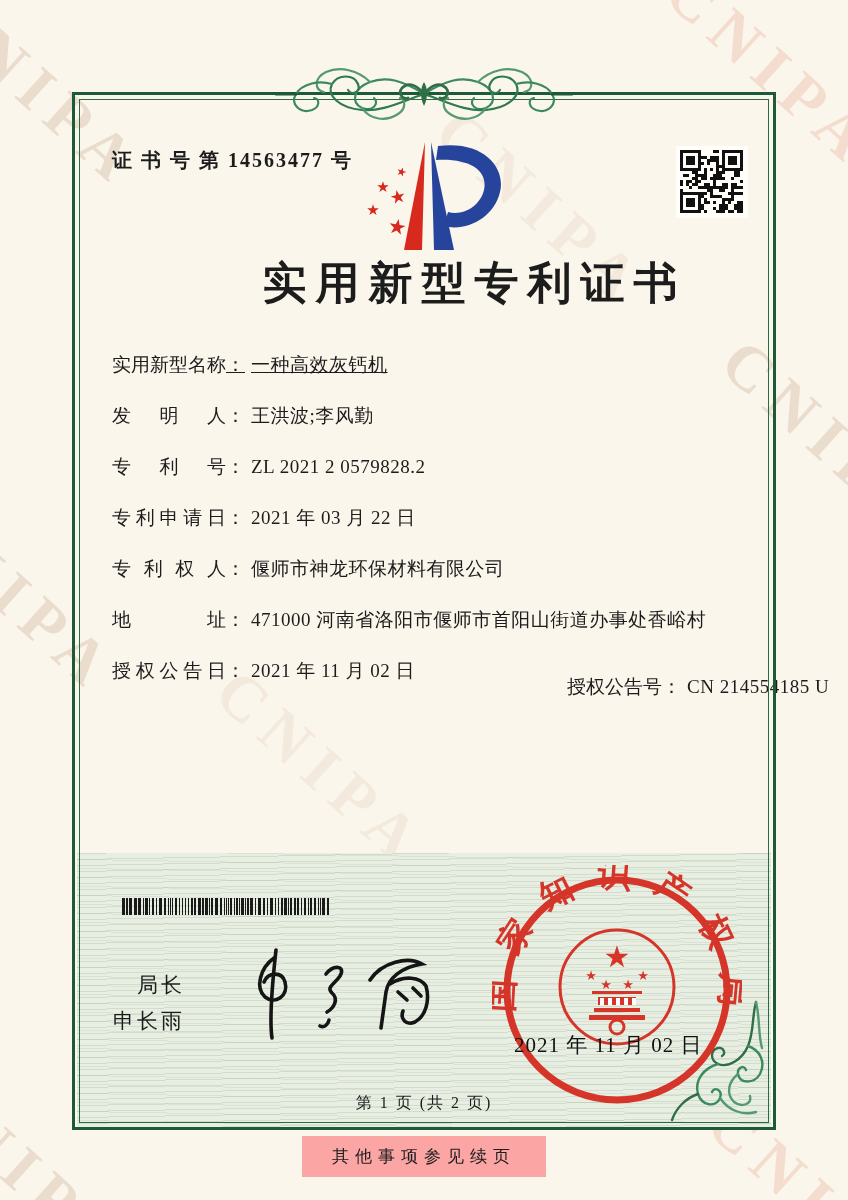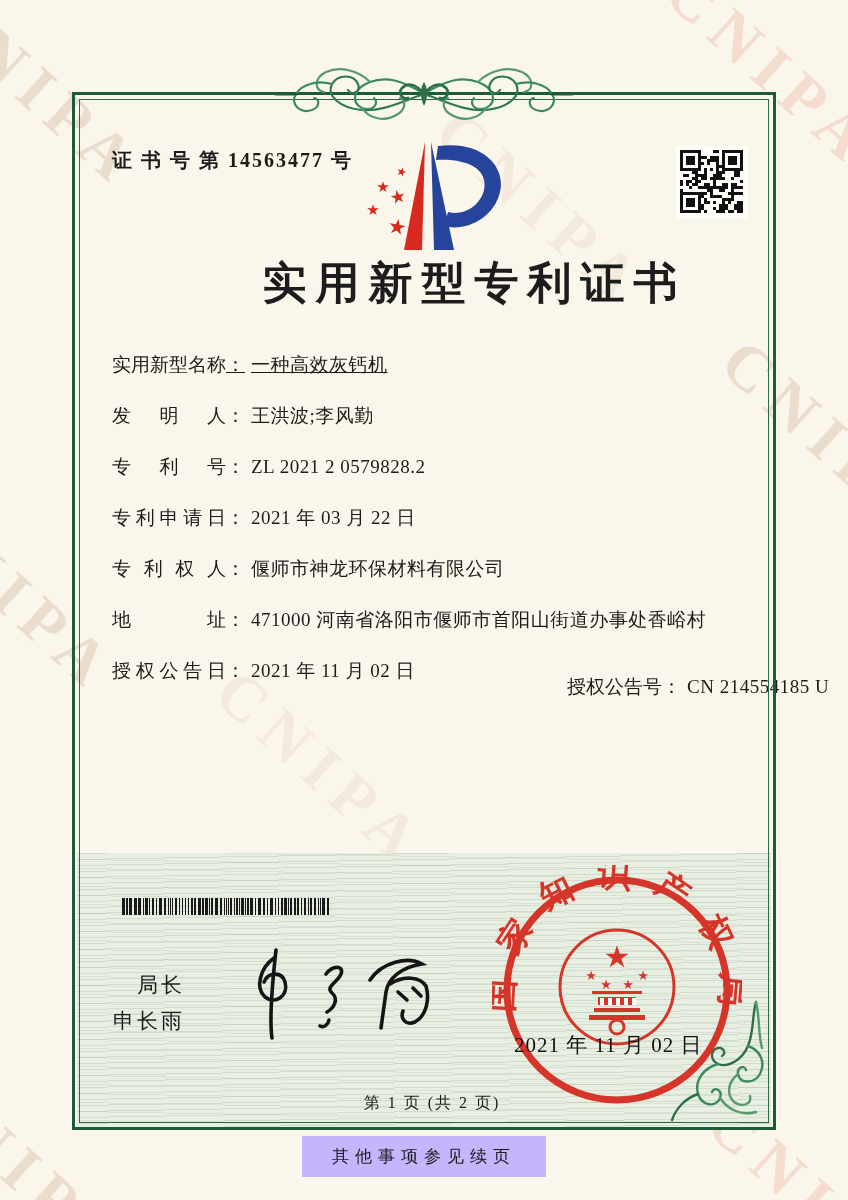--- a/index.html
+++ b/index.html
@@ -38,22 +38,22 @@
   #grant-no{position:absolute;left:455px;top:16px;}
   #body-text{left:112px;top:699px;width:634px;font-size:19px;line-height:33px;
              text-align:justify;}
   #body-text p{margin:0;text-indent:38px;}
   #barcode{left:120px;top:898px;}
   #director-title{left:113px;top:971px;font-size:21px;letter-spacing:3px;font-family:"Liberation Sans",sans-serif;margin-left:24px;}
   #director-name{left:113px;top:1007px;font-size:21px;letter-spacing:3px;font-family:"Liberation Sans",sans-serif;}
   #signature{left:222px;top:938px;}
   #seal{left:492px;top:865px;z-index:4;}
   #seal-date{left:514px;top:1031px;font-size:21px;letter-spacing:1px;color:#111;z-index:5;}
-  #page-num{left:72px;top:1093px;width:704px;text-align:center;font-size:16px;letter-spacing:2px;padding-left:8px;}
-  #cont-note{left:50%;top:1136px;transform:translateX(-50%);background:#c4b5fd;
+  #page-num{left:72px;top:1093px;width:704px;text-align:center;font-size:16px;letter-spacing:2px;}
+  #cont-note{left:50%;top:1136px;transform:translateX(-50%);background:#fca5a5;
              padding:9px 30px;font-size:17px;letter-spacing:6px;white-space:nowrap;}
   
   #top-orn{left:274px;top:58px;z-index:3;}
   #corner-orn{left:668px;top:998px;z-index:3;}
   svg text.star{font-family:"DejaVu Sans",sans-serif;}
 </style>
 </head>
 <body>
 
 <div class="wm" style="left:-35px;top:-25px;">CNIPA</div>

